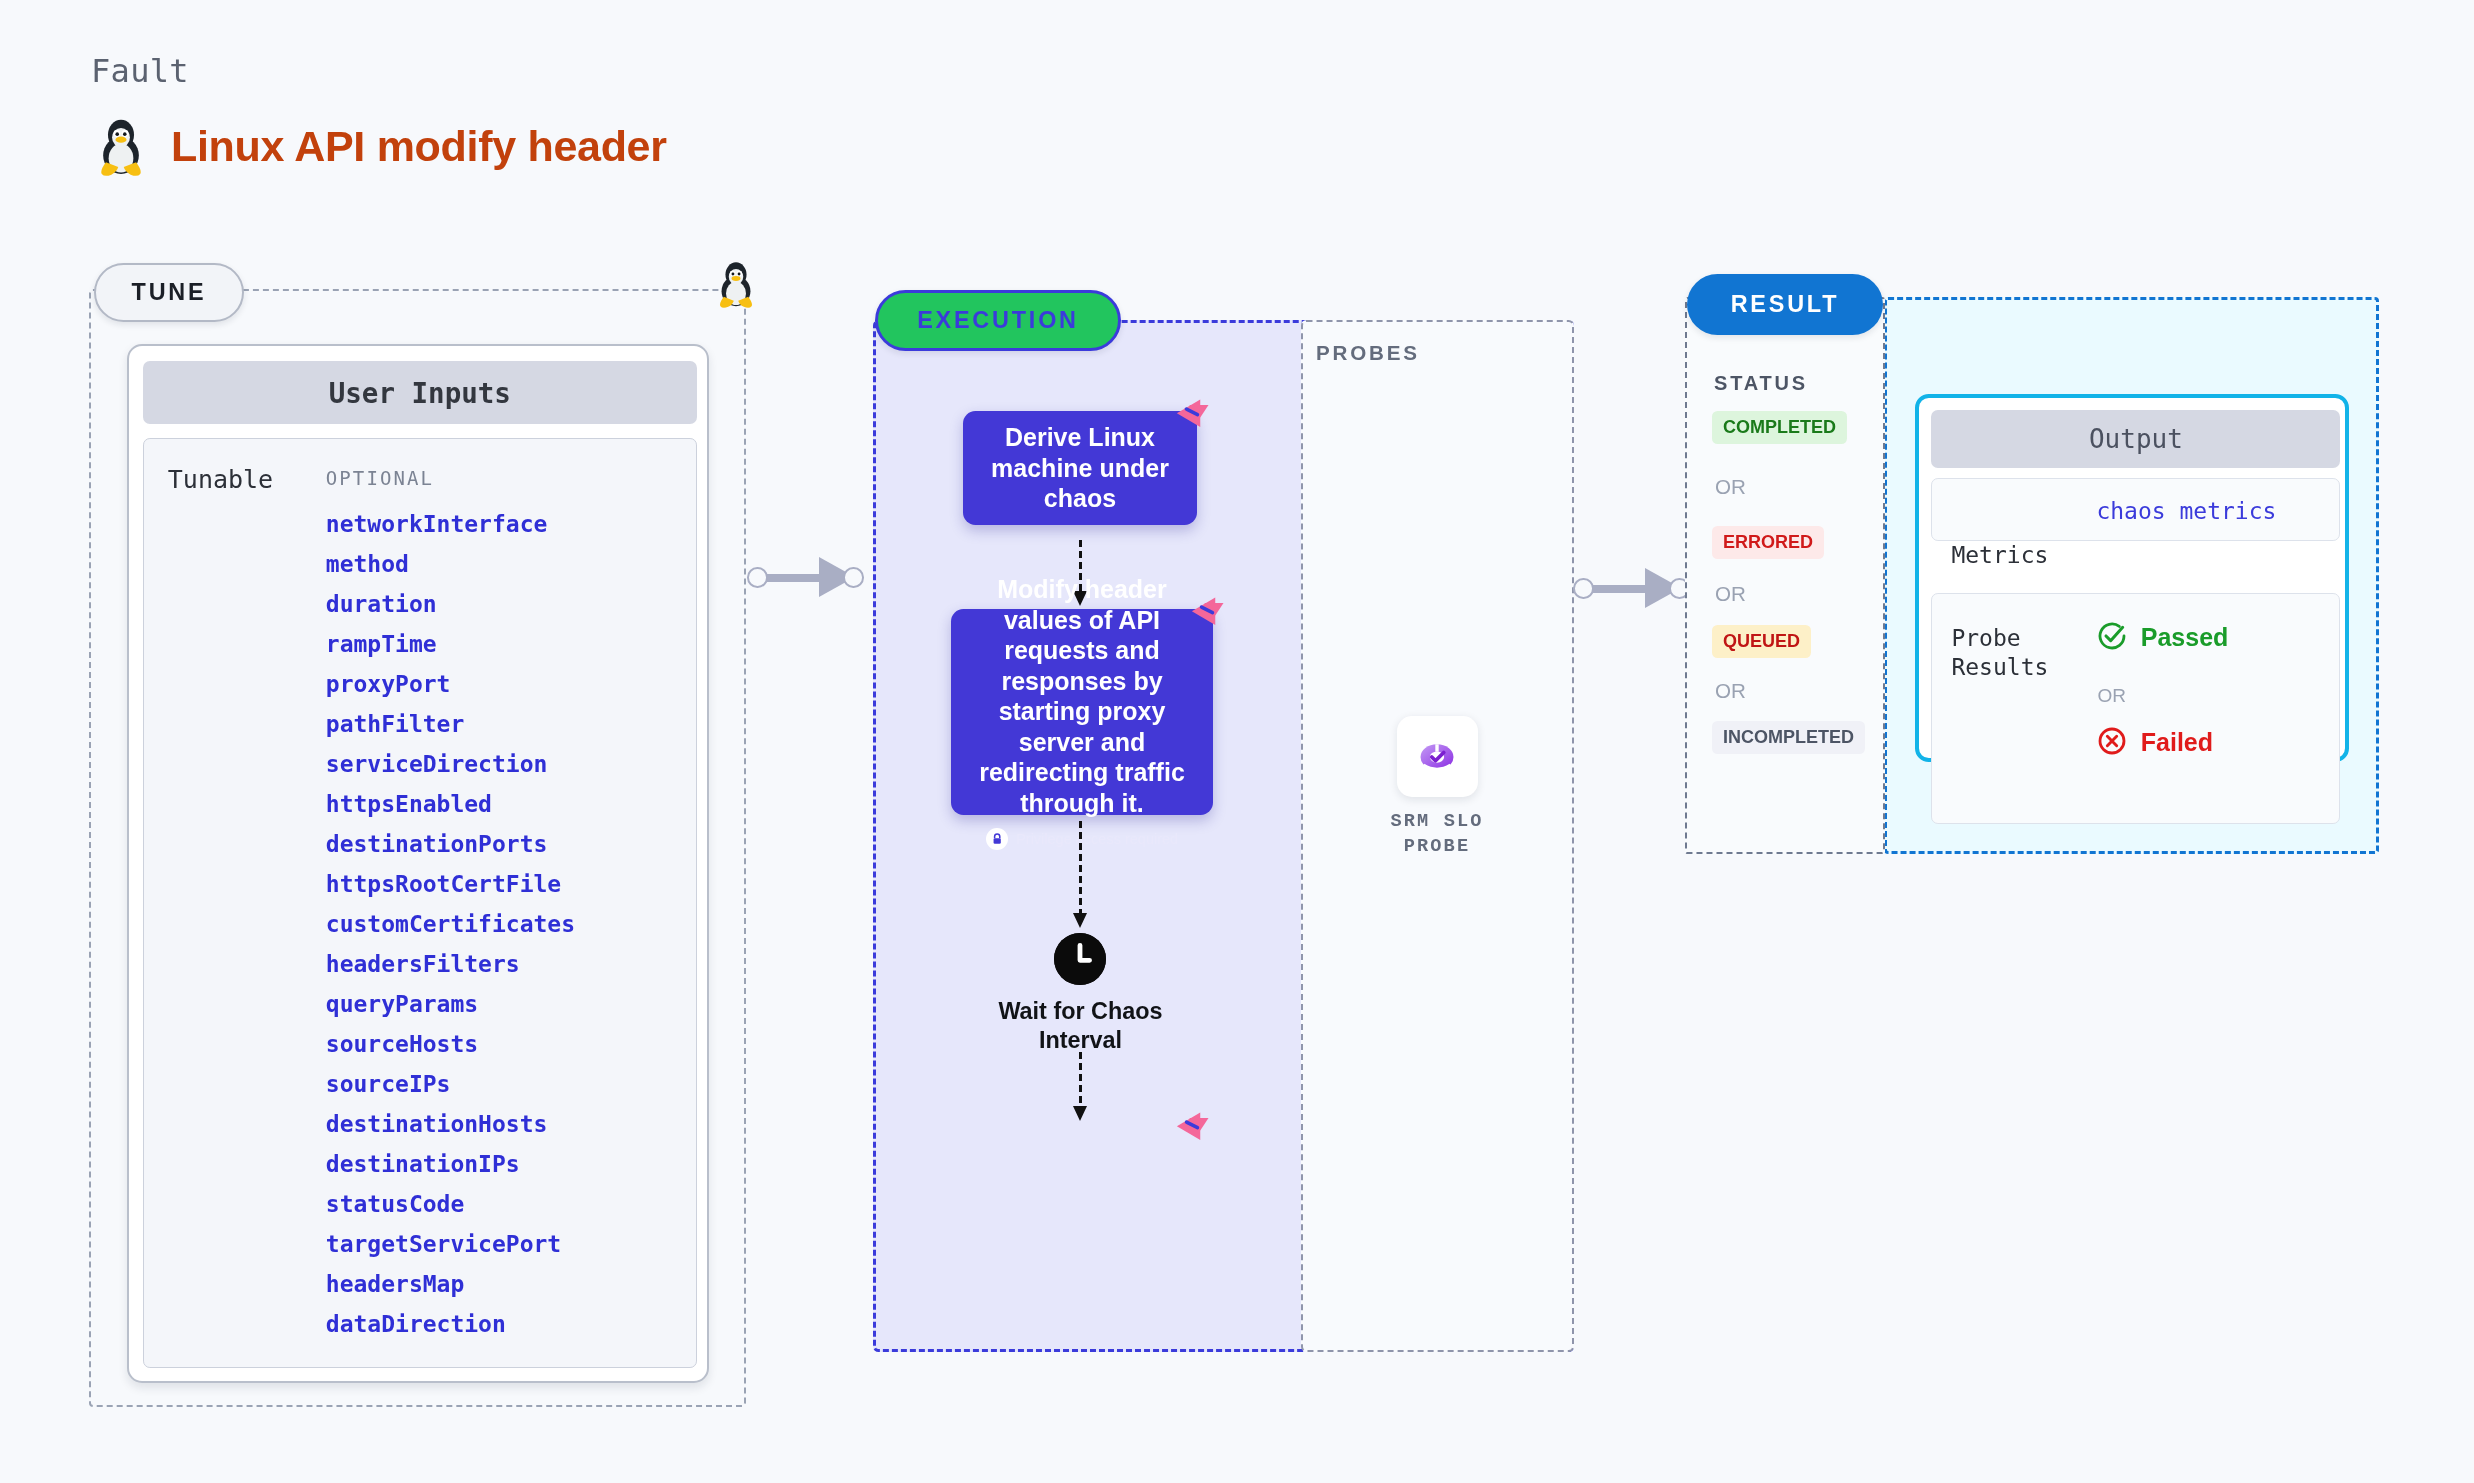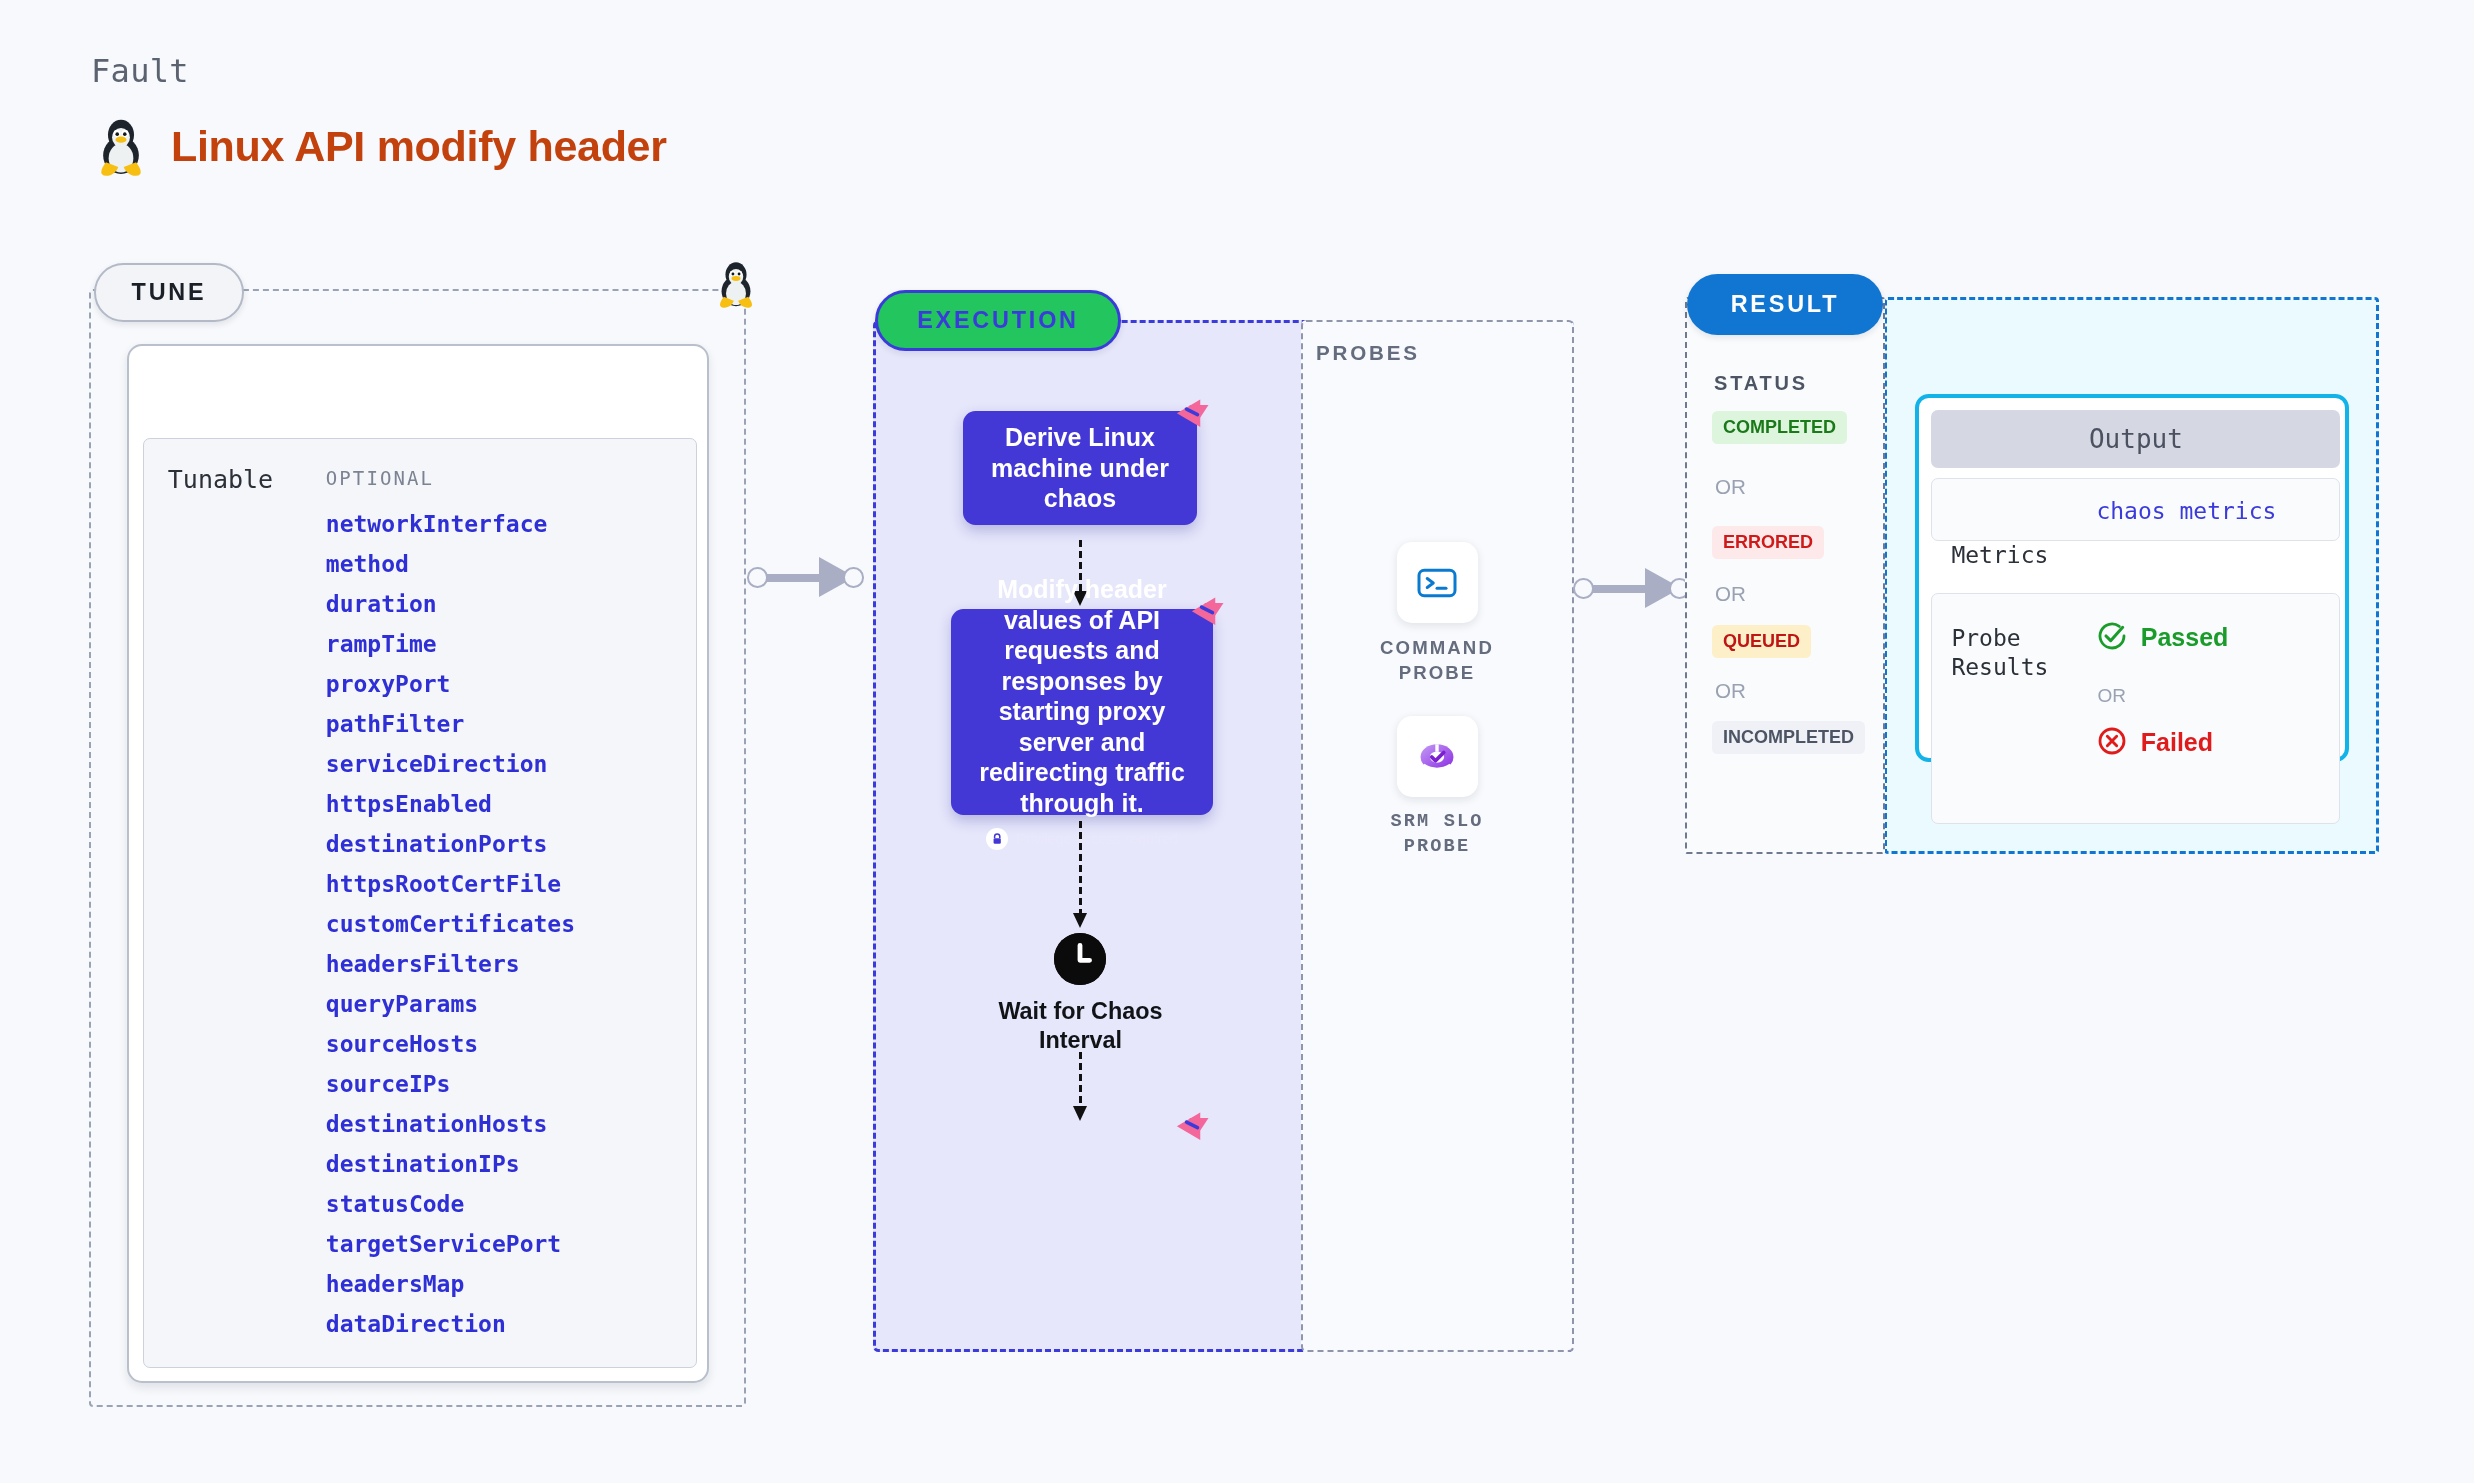--- a/index.html
+++ b/index.html
@@ -241,20 +241,21 @@
         <circle cx="42" cy="24" r="5" fill="#fff"></circle>
       <circle cx="30.5" cy="25" r="2.6" fill="#13181d"></circle>
         <circle cx="41.5" cy="25" r="2.6" fill="#13181d"></circle>
       <ellipse cx="36" cy="33" rx="8" ry="4.4" fill="#f7bf12"></ellipse>
       <path d="M14 66 q-9 12 -6 17 q4 5 14 1 q8 -4 10 -11z" fill="#f7bf12"></path>
       <path d="M58 66 q9 12 6 17 q-4 5 -14 1 q-8 -4 -10 -11z" fill="#f7bf12"></path>
     </svg>
   </div>
 
   <div class="card" id="user-inputs-card">
+    <div class="card-header">User Inputs</div>
     <div class="card-body">
       <div class="tunable-label">Tunable</div>
       <div class="optional-label">OPTIONAL</div>
       <div class="param-list" id="param-list">
           <div class="param">networkInterface</div>
           <div class="param">method</div>
           <div class="param">duration</div>
           <div class="param">rampTime</div>
           <div class="param">proxyPort</div>
           <div class="param">pathFilter</div>
@@ -346,30 +347,20 @@
       <path d="M10 28 L44 8 L44 48 Z" fill="#f4679a"></path>
       <path d="M28 16 L56 16 L44 34 Z" fill="#f4679a"></path>
       <path d="M24 22 L40 30" stroke="#3b3bdb" stroke-width="5" stroke-linecap="round" fill="none"></path>
     </svg>
   </div>
 
   <div class="dashbox" id="probes-dash"></div>
   <div class="probes-title">PROBES</div>
 
 
-  <div class="probe-item" style="left:1368px; top:542px;">
-    <div class="probe-tile">
-      <svg width="48" height="48" viewBox="0 0 64 64">
-        <rect x="8" y="15" width="48" height="34" rx="7" fill="none" stroke="#0a7ad1" stroke-width="4"></rect>
-        <path d="M19 26 L27 32 L19 38" fill="none" stroke="#0a7ad1" stroke-width="4" stroke-linecap="round" stroke-linejoin="round"></path>
-        <path d="M32 39 H44" stroke="#0a7ad1" stroke-width="4" stroke-linecap="round"></path>
-      </svg>
-    </div>
-    <div class="probe-label">COMMAND PROBE</div>
-  </div>
 
   <div class="probe-item" style="left:1368px; top:716px;font-family:Liberation Mono, monospace;">
     <div class="probe-tile">
       <svg width="48" height="48" viewBox="0 0 64 64">
         <defs>
           <linearGradient id="slo-g" x1="0" y1="0" x2="1" y2="1">
             <stop offset="0%" stop-color="#c49bf5"></stop>
               <stop offset="100%" stop-color="#8a2be2"></stop>
           </linearGradient>
         </defs>

